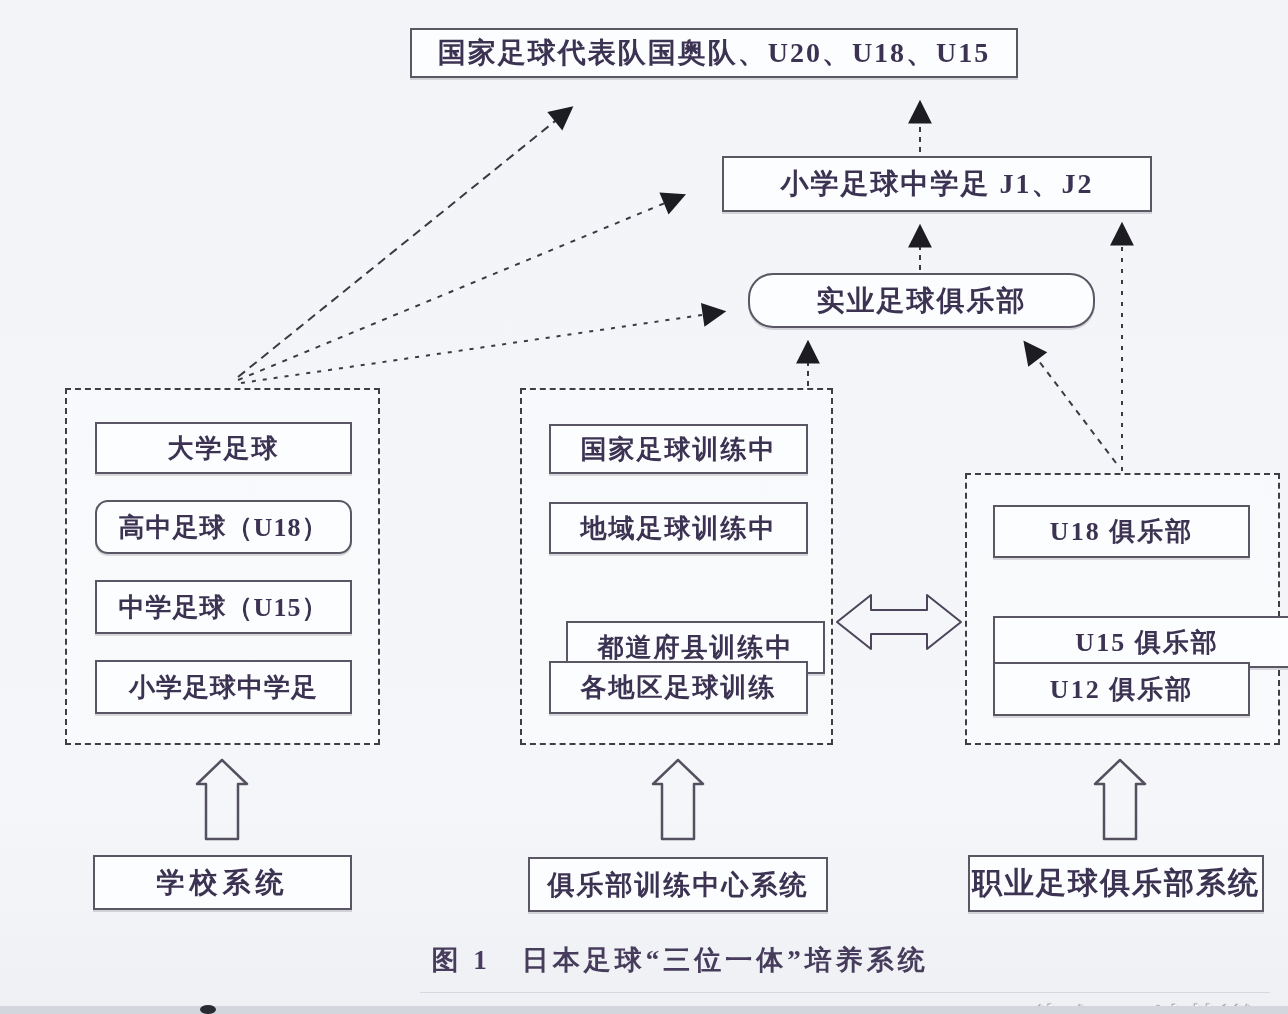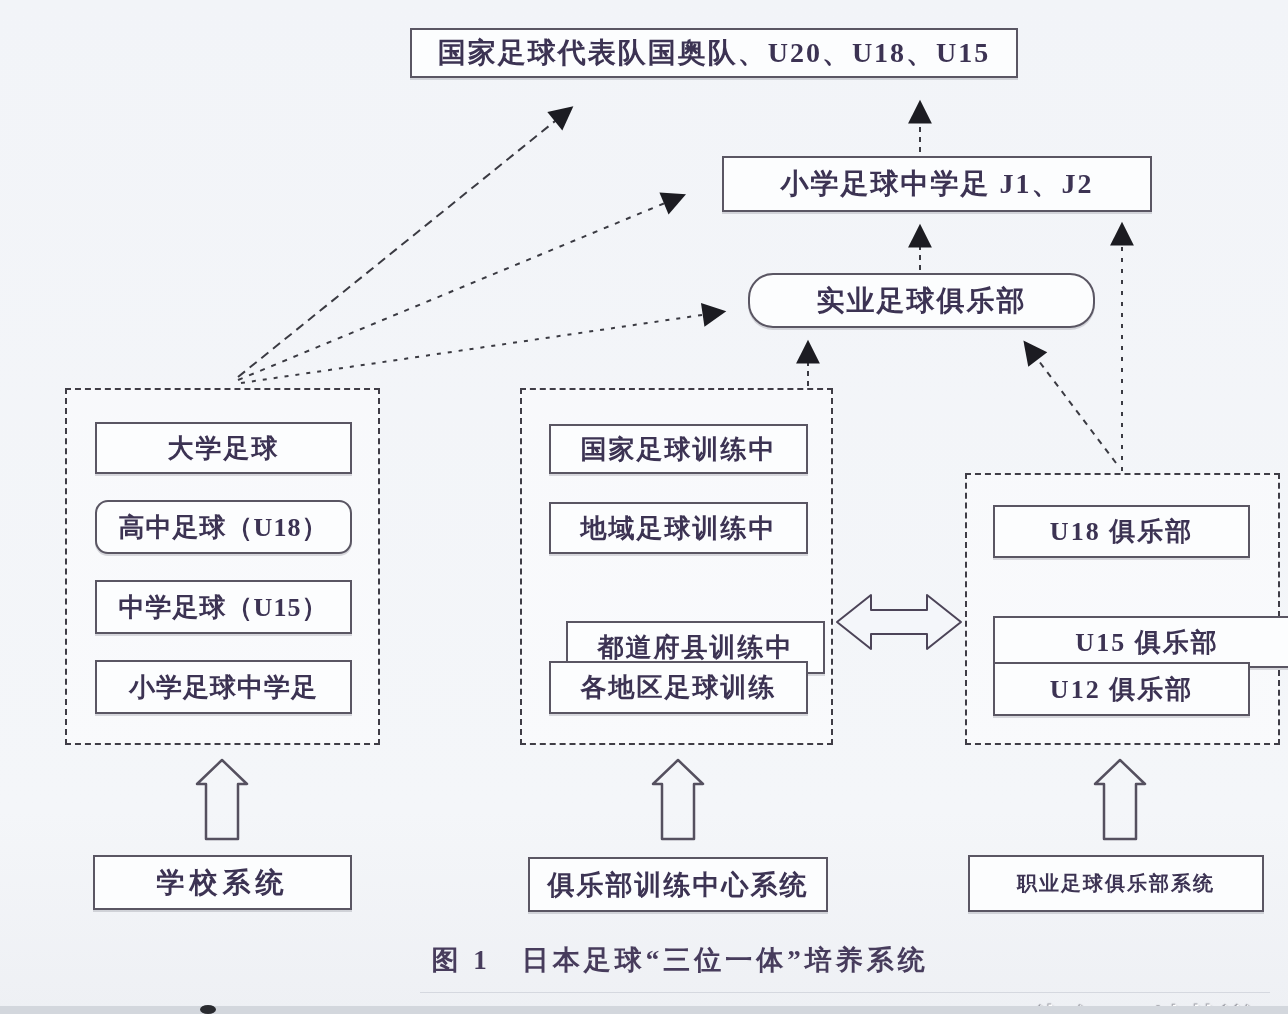--- a/index.html
+++ b/index.html
@@ -144,21 +144,21 @@
   <div class="box" style="left:566px; top:581px; width:259px; height:53px;margin-top:40px;">都道府县训练中</div>
   <div class="box" style="left:549px; top:661px; width:259px; height:53px;">各地区足球训练</div>
 
   <div class="dashed-group" style="left:965px; top:473px; width:315px; height:272px;"></div>
   <div class="box" style="left:993px; top:505px; width:257px; height:53px;">U18 俱乐部</div>
   <div class="box" style="left:993px; top:584px; width:308px; height:52px;margin-top:32px;">U15 俱乐部</div>
   <div class="box" style="left:993px; top:662px; width:257px; height:54px;">U12 俱乐部</div>
 
   <div class="box" style="left:93px; top:855px; width:259px; height:55px; font-size:28px; letter-spacing:5px;">学校系统</div>
   <div class="box" style="left:528px; top:857px; width:300px; height:55px; font-size:27px;text-align:center;">俱乐部训练中心系统</div>
-  <div class="box" style="left:968px; top:855px; width:296px; height:57px; font-size:20px;">职业足球俱乐部系统</div>
+  <div class="box" style="left:968px; top:855px; width:296px; height:57px; font-size:30px;">职业足球俱乐部系统</div>
 
   <div class="caption" style="left:400px; top:942px; width:560px;">图 1　日本足球“三位一体”培养系统</div>
 
   <div class="watermark" style="left:1032px; top:952px;margin-top:47px;">头条 @精英说</div>
 
   <div class="scan-line"></div>
   <div class="bottom-band"></div>
   <div class="scan-dot"></div>
 
 </div>

